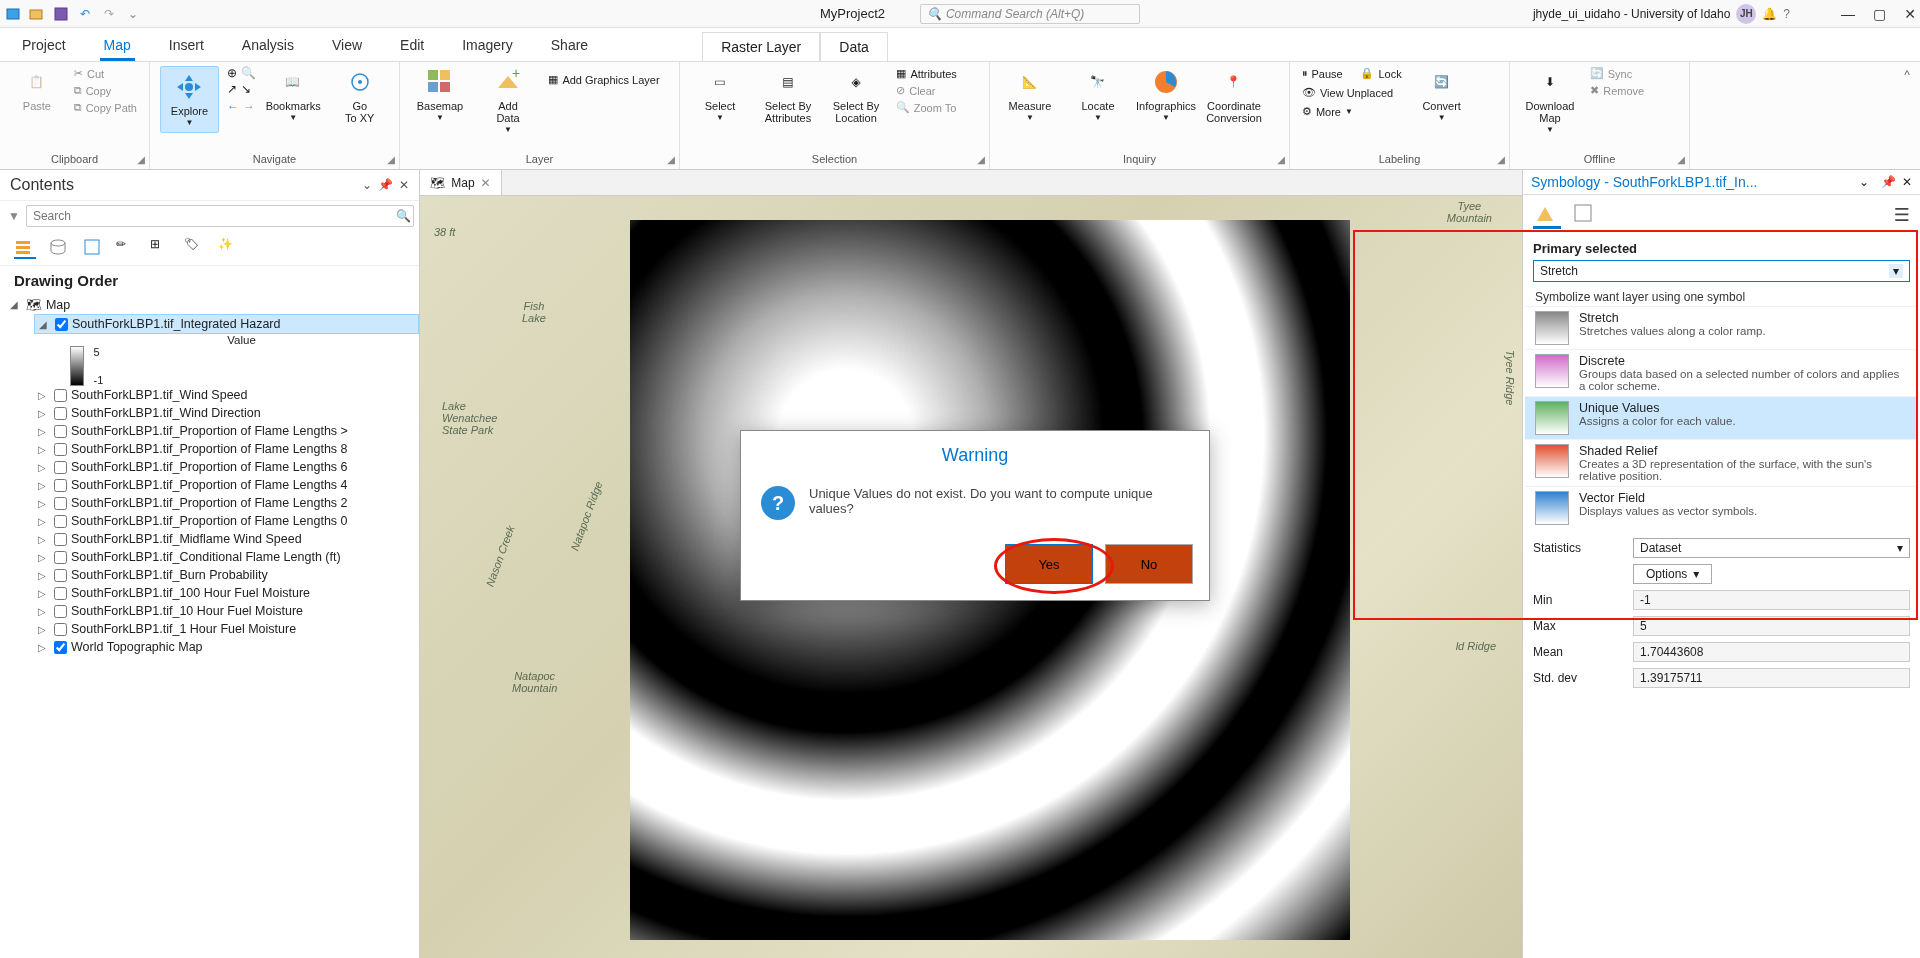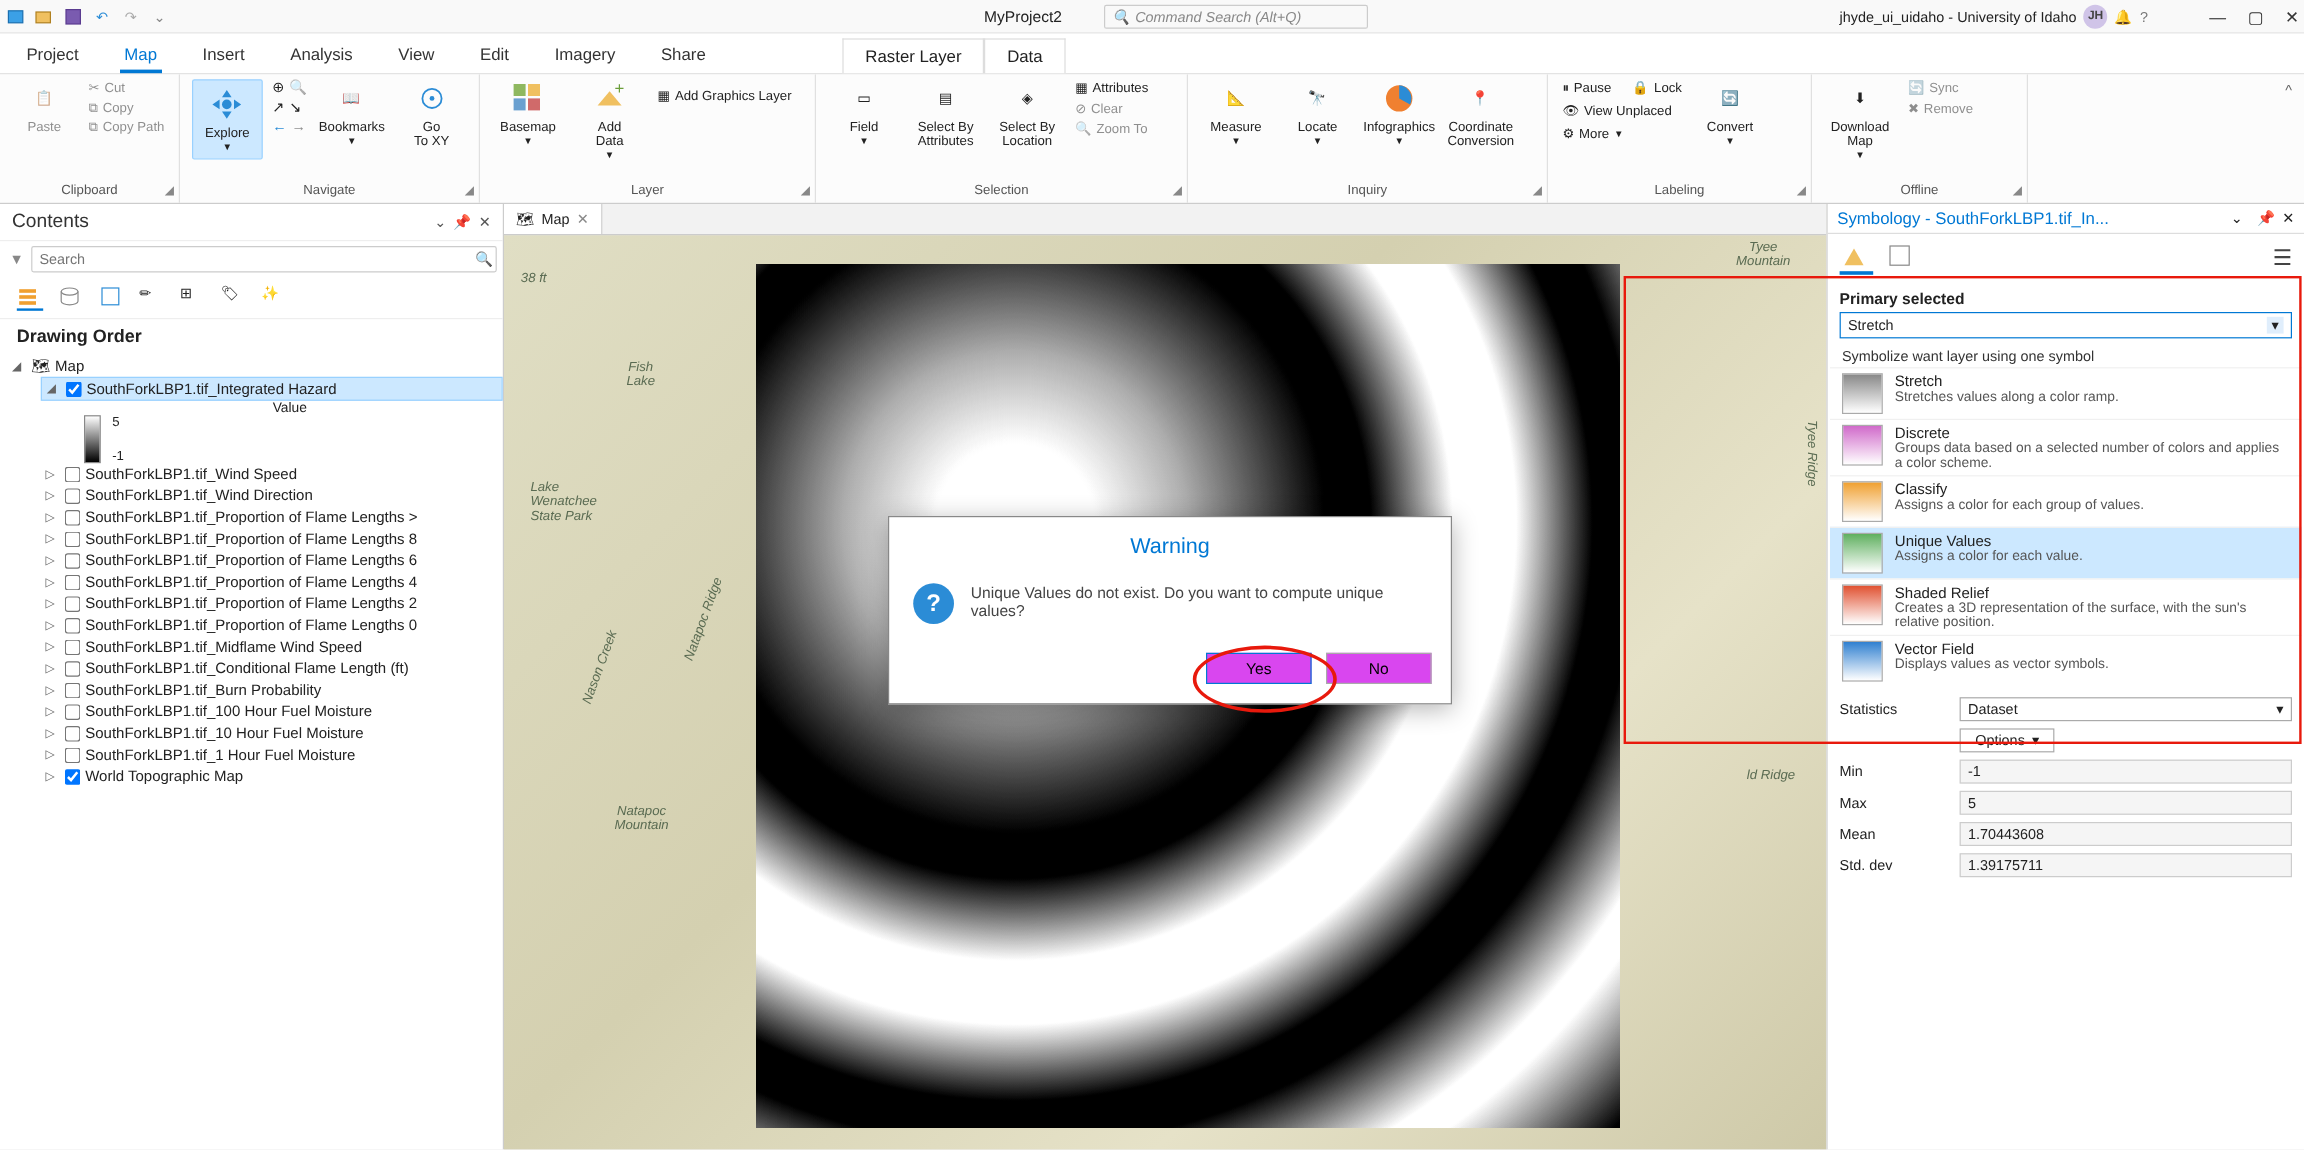--- a/index.html
+++ b/index.html
@@ -65,21 +65,21 @@
 .map-raster { position: absolute; top: 50px; left: 210px; width: 720px; height: 720px; background: #555; overflow: hidden; }
 .map-raster::before { content: ''; position: absolute; inset: 0; background: radial-gradient(ellipse at 30% 30%, #eee 0%, #999 20%, #222 40%, #fff 55%, #111 70%, #ddd 85%, #333 100%); filter: contrast(1.8); }
 .map-label { position: absolute; font-size: 11px; color: #5a6b52; font-style: italic; }
 
 
 .dialog { position: absolute; top: 430px; left: 740px; width: 470px; background: #fff; border: 1px solid #888; box-shadow: 0 4px 20px rgba(0,0,0,0.3); z-index: 100; }
 .dialog-title { text-align: center; color: #0078d4; font-size: 18px; padding: 14px 0 4px; }
 .dialog-body { display: flex; padding: 16px 20px; gap: 14px; font-size: 13px; color: #444; align-items: flex-start; }
 .dialog-icon { width: 34px; height: 34px; border-radius: 50%; background: #2b8cd6; color: #fff; display: flex; align-items: center; justify-content: center; font-size: 20px; font-weight: bold; flex-shrink: 0; }
 .dialog-buttons { display: flex; justify-content: flex-end; gap: 12px; padding: 8px 16px 16px; }
-.dialog-btn { width: 88px; height: 26px; border: 1px solid #aaa; background: #d946ef; cursor: pointer; font-size: 13px; }
+.dialog-btn { width: 88px; height: 40px; border: 1px solid #aaa; background: #c2410c; cursor: pointer; font-size: 13px; }
 .dialog-btn.primary { border: 1.5px solid #0078d4; }
 .yes-circle { position: absolute; top: 538px; left: 994px; width: 120px; height: 56px; border: 3px solid #e8190c; border-radius: 50%; z-index: 101; pointer-events: none; }
 
 
 .symb-pane { width: 398px; background: #fff; border-left: 1px solid #ccc; display: flex; flex-direction: column; position: relative; }
 .symb-header { display: flex; align-items: center; padding: 4px 8px; border-bottom: 1px solid #ddd; }
 .symb-title { color: #0078d4; font-size: 14px; flex: 1; }
 .symb-tabs-row { display: flex; gap: 8px; padding: 6px 10px; align-items: center; justify-content: space-between; }
 .symb-tab-icon { width: 28px; height: 28px; }
 .symb-tab-icon.active { border-bottom: 3px solid #0078d4; }
@@ -267,21 +267,21 @@
         </div>
     </div>
     <div class="ribbon-group-label">Layer</div>
     <span class="dlg-launcher">◢</span>
   </div>
 
   <div class="ribbon-group" style="width:310px">
     <div class="ribbon-group-body">
       <div class="ribbon-big-btn">
           <div class="ricon">▭</div>
-          <span>Field</span>
+          <span>Select</span>
           <span style="font-size:8px">▼</span>
         </div>
       <div class="ribbon-big-btn">
           <div class="ricon">▤</div>
           <span style="white-space:pre">Select By
 Attributes</span>
         </div>
       <div class="ribbon-big-btn">
           <div class="ricon">◈</div>
           <span style="white-space:pre">Select By
@@ -604,27 +604,20 @@
     <div class="d">Stretches values along a color ramp.</div>
             </div>
           </div>
           <div class="symb-option">
             <div class="symb-opt-icon" style="background:linear-gradient(#d06aca,#fff)"></div>
     <div class="symb-opt-text">
               <div class="t">Discrete</div>
     <div class="d">Groups data based on a selected number of colors and applies a color scheme.</div>
             </div>
           </div>
-          <div class="symb-option">
-            <div class="symb-opt-icon" style="background:linear-gradient(#f0a030,#fff)"></div>
-    <div class="symb-opt-text">
-              <div class="t">Classify</div>
-    <div class="d">Assigns a color for each group of values.</div>
-            </div>
-          </div>
           <div class="symb-option highlight">
             <div class="symb-opt-icon" style="background:linear-gradient(#60b060,#fff)"></div>
     <div class="symb-opt-text">
               <div class="t">Unique Values</div>
     <div class="d">Assigns a color for each value.</div>
             </div>
           </div>
           <div class="symb-option">
             <div class="symb-opt-icon" style="background:linear-gradient(#e05030,#fff)"></div>
     <div class="symb-opt-text">

